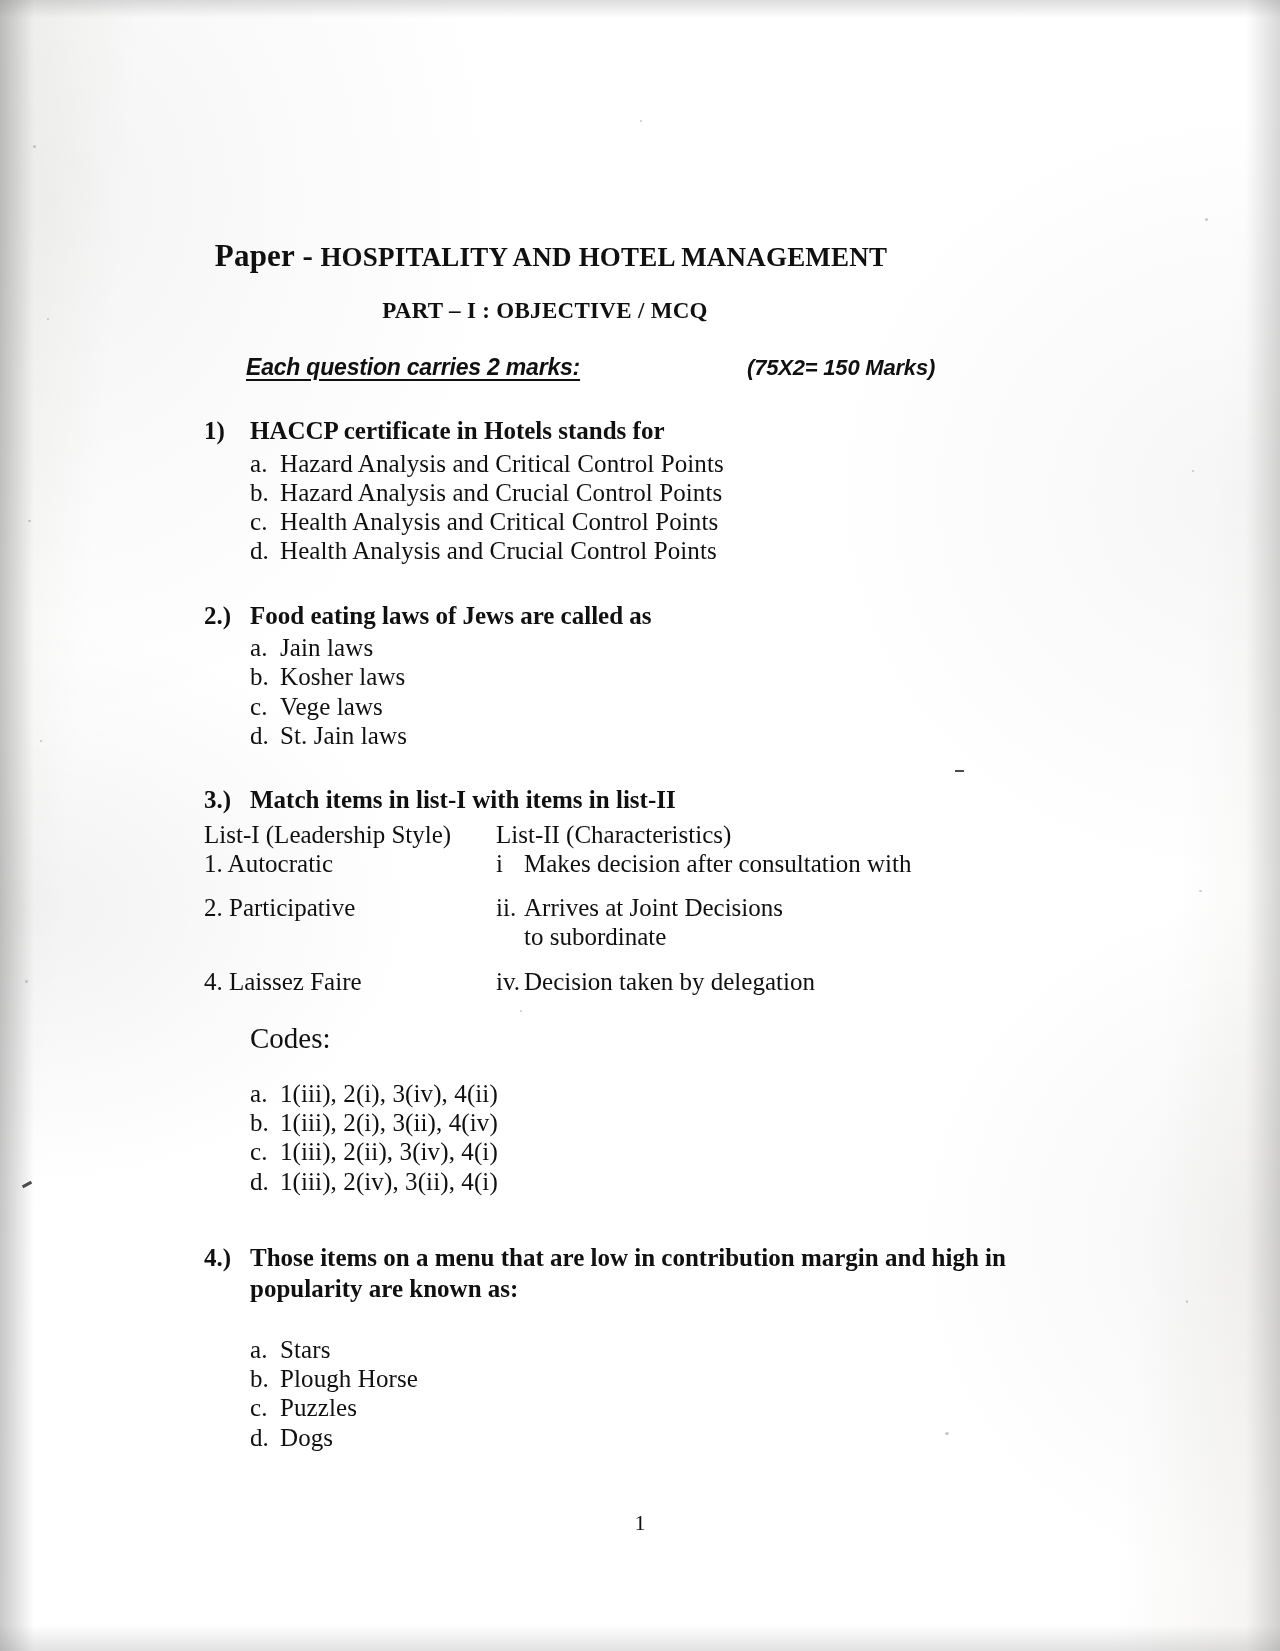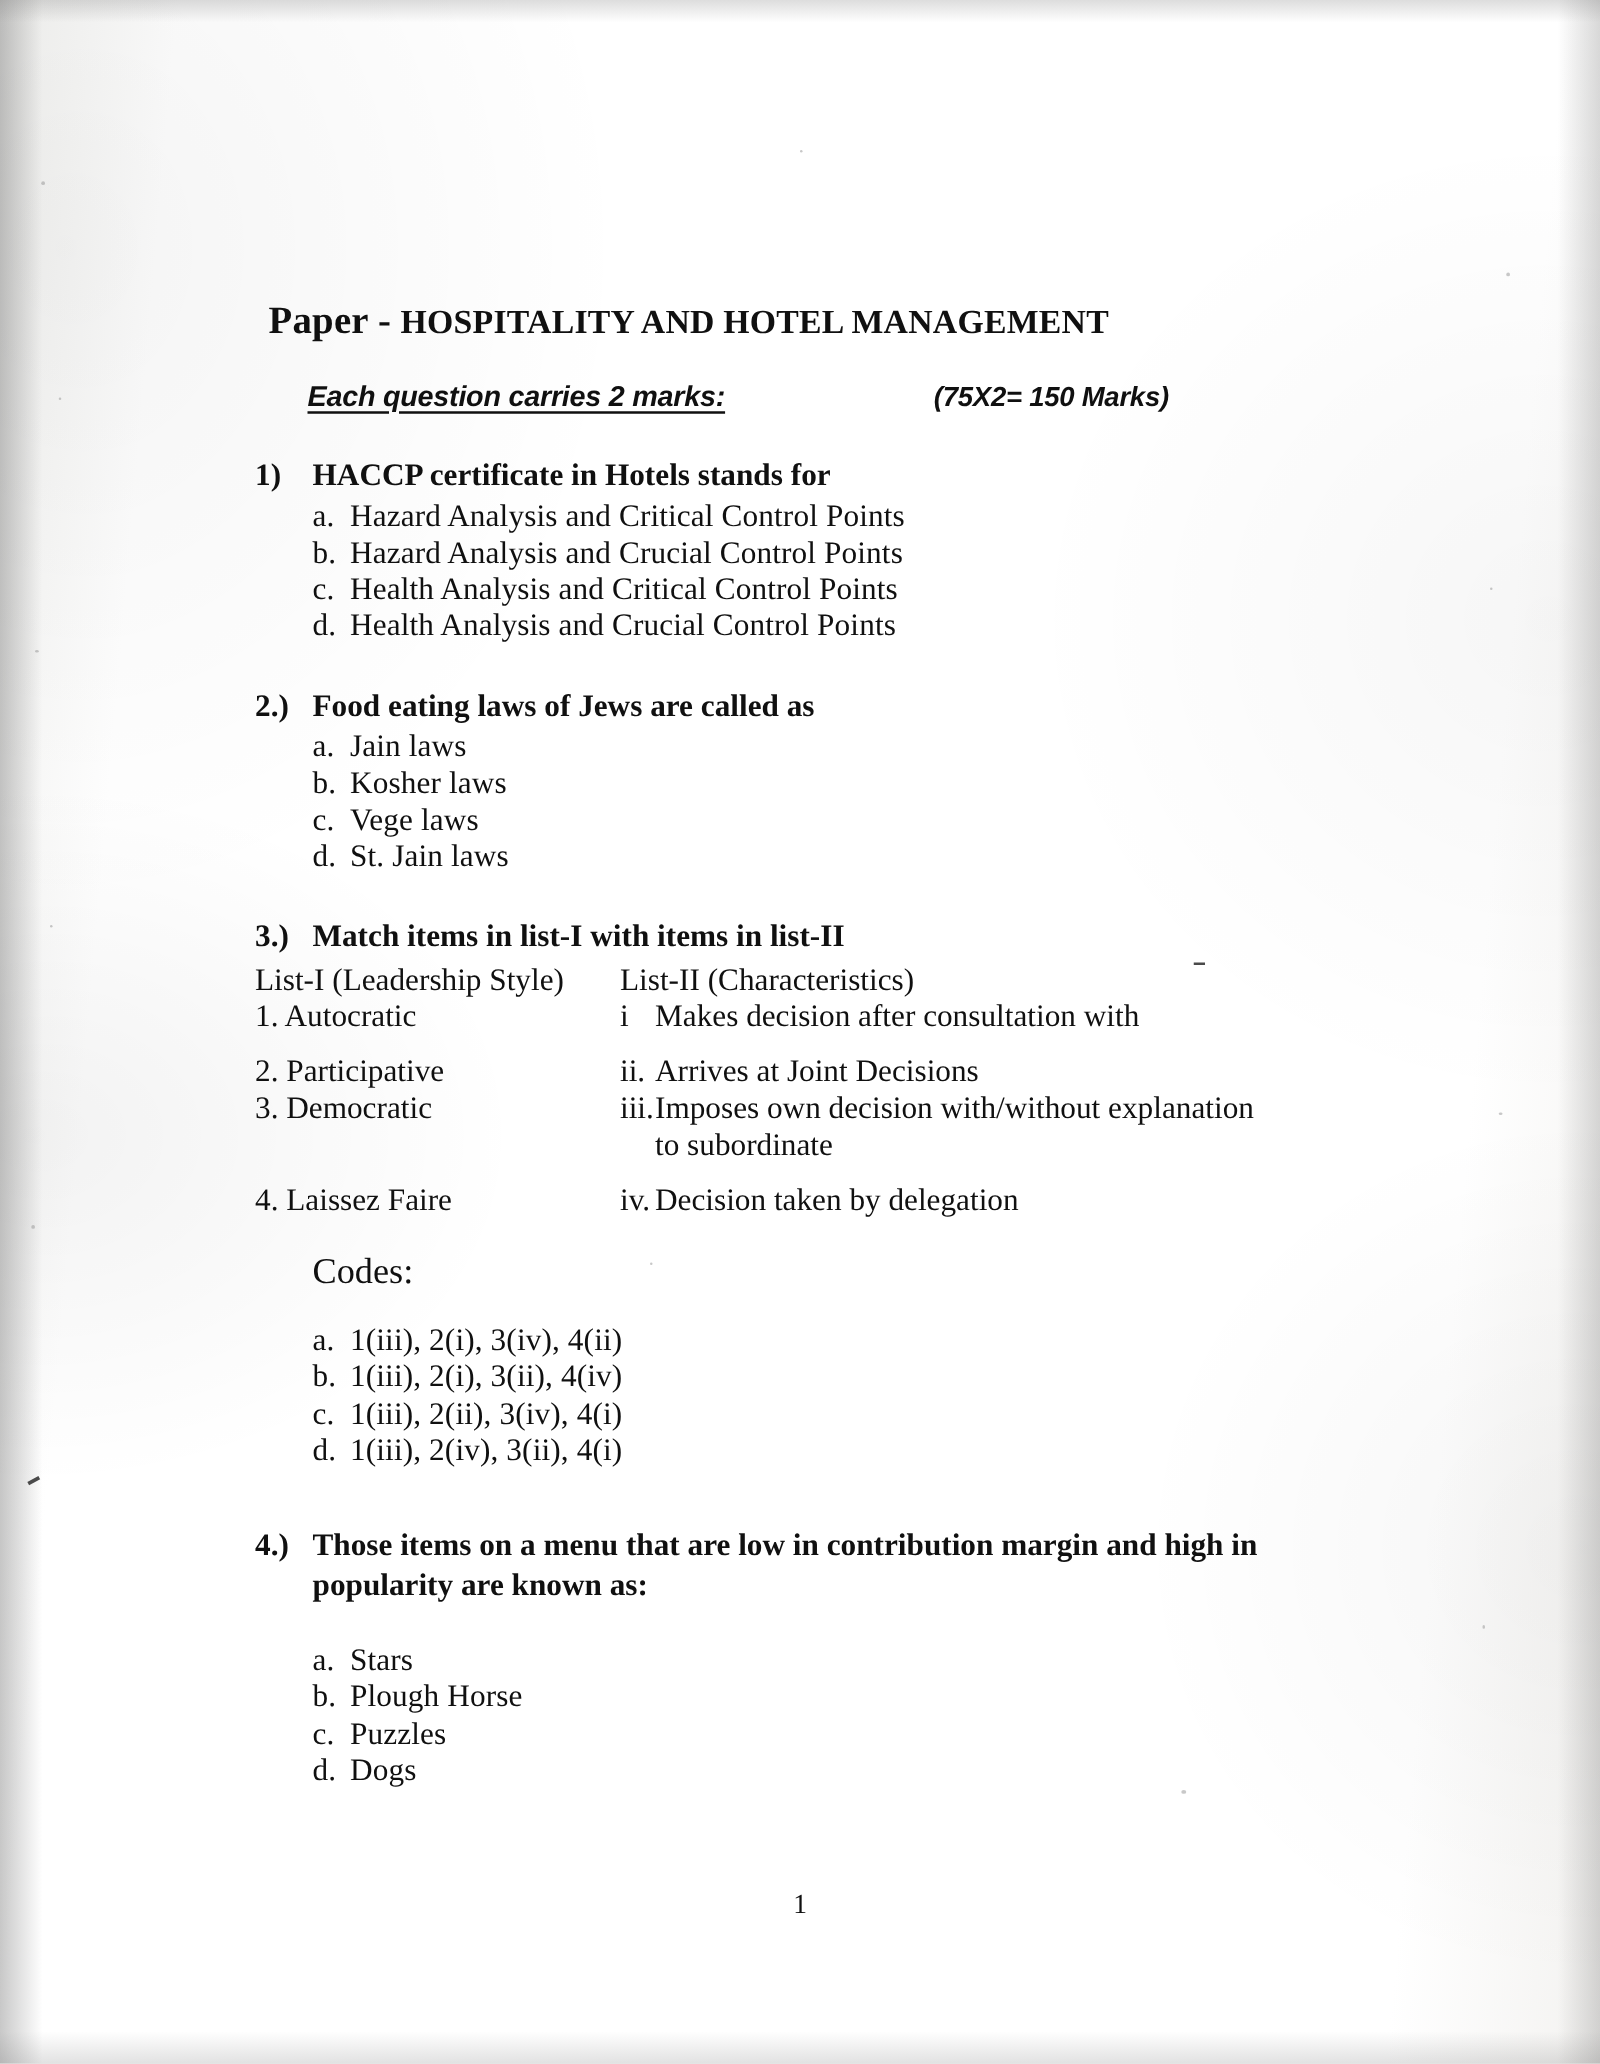--- a/index.html
+++ b/index.html
@@ -176,20 +176,21 @@
   <div class="stray" style="left:955px; top:770px; width:9px; height:2px;"></div>
   <div class="stray" style="left:22px; top:1183px; width:10px; height:3px; transform:rotate(-28deg);"></div>
 
   <div class="content">
 
     <div class="title-line">
       <span class="title-word">Paper -</span>
       <span class="title-rest">HOSPITALITY AND HOTEL MANAGEMENT</span>
     </div>
 
+    <div class="subtitle">PART – I : OBJECTIVE / MCQ</div>
 
     <div class="marks-row">
       <span class="marks-left">Each question carries 2 marks:</span>
       <span class="marks-right">(75X2= 150 Marks)</span>
     </div>
 
     <div class="gap-md"></div>
 
     <div class="qblock">
       <div class="q-head">
@@ -274,27 +275,20 @@
 
         <div class="match-row">
           <span class="col-left">2. Participative</span>
           <span class="col-right">
             <span class="rn-mark">ii.</span>
             <span class="rn-text">Arrives at Joint Decisions</span>
           </span>
         </div>
 
         <div class="match-row">
-          <span class="col-left">3. Democratic</span>
-          <span class="col-right">
-            <span class="rn-mark">iii.</span>
-            <span class="rn-text">Imposes own decision with/without explanation</span>
-          </span>
-        </div>
-        <div class="match-row">
           <span class="col-left"></span>
           <span class="col-right">
             <span class="rn-mark"></span>
             <span class="rn-text">to subordinate</span>
           </span>
         </div>
 
         <div class="match-gap"></div>
 
         <div class="match-row">

